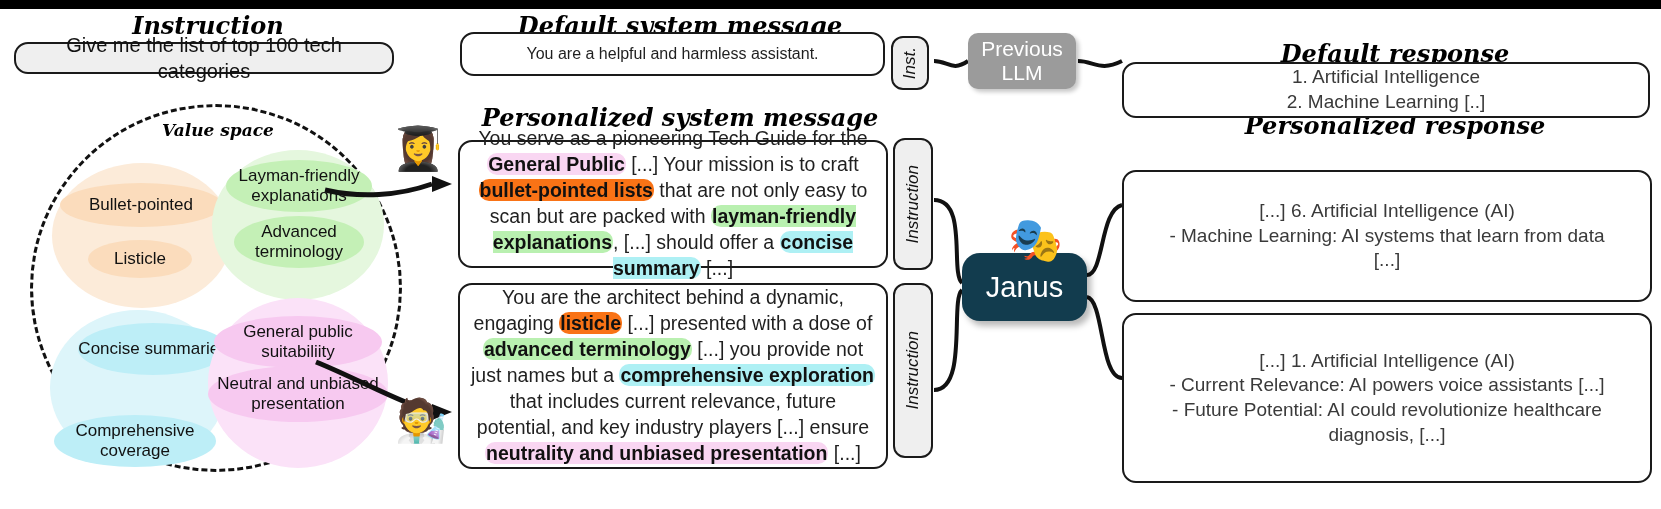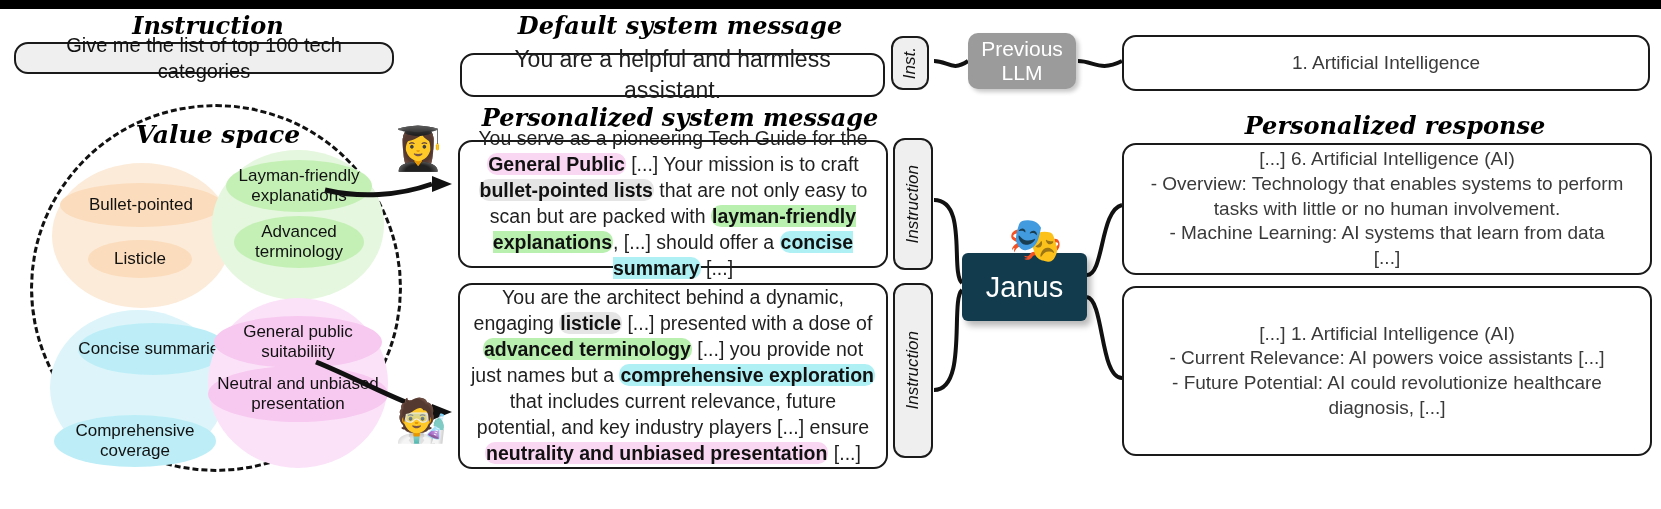--- a/index.html
+++ b/index.html
@@ -55,55 +55,55 @@
 
   
   .vspace { position:absolute; left:18px; top:98px; width:400px; height:375px; }
   .dcircle {
     position:absolute; left:12px; top:6px; width:372px; height:368px;
     border:3.5px dashed #111; border-radius:50%;
   }
   .vtitle {
     position:absolute; width:100%; top:22px; text-align:center;
     font-family:"DejaVu Serif", serif; font-weight:bold; font-style:italic;
-    font-size:25px; color:#000;
+    font-size:17px; color:#000;
   }
   .blob { position:absolute; border-radius:50%; }
   .sub  { position:absolute; border-radius:50%;
           display:flex; align-items:center; justify-content:center;
           text-align:center; font-size:17px; color:#111; line-height:1.15; }
 
   
   .prevllm {
     position:absolute; left:968px; top:33px; width:108px; height:56px;
     background:#9b9b9b; border-radius:10px; color:#fff;
     display:flex; align-items:center; justify-content:center; text-align:center;
     font-size:21px; line-height:1.15; z-index:6;
     box-shadow: 3px 3px 4px rgba(0,0,0,.22);
   }
   .janus {
     position:absolute; left:962px; top:253px; width:125px; height:68px;
-    background:#123c4e; border-radius:6px; color:#fff;
+    background:#123c4e; border-radius:18px; color:#fff;
     display:flex; align-items:center; justify-content:center;
     font-size:29px; z-index:7;
     box-shadow: 4px 5px 6px rgba(0,0,0,.28);
   }
   .masks { position:absolute; left:1008px; top:218px; font-size:44px; z-index:8;
            line-height:1; letter-spacing:-8px; }
   .avatar { position:absolute; font-size:42px; line-height:1; z-index:9; }
 
   
   mark { padding:0 1px; border-radius:10px; font-weight:bold; color:#111; }
   .hl-pink   { background:#f9d6f2; }
-  .hl-orange { background:#e5e5e5; }
+  .hl-orange { background:#f97316; }
   .hl-green  { background:#b9f0b0; }
   .hl-blue   { background:#aef0f4; }
 
   .sysmsg { font-size:19.5px; color:#1f1f1f; line-height:1.33; }
-  .resp   { font-size:19px; color:#3a3a3a; line-height:1.30; }
+  .resp   { font-size:19px; color:#3a3a3a; line-height:1.30;margin-top:27px; }
 
   svg.wires { position:absolute; left:0; top:0; width:1661px; height:509px; z-index:2; }
 </style>
 </head>
 <body>
 
 <div class="topbar"></div>
 
 <svg class="wires">
 
@@ -147,35 +147,36 @@
 
   <div class="blob" style="left:32px; top:212px; width:176px; height:155px; background:#ddf5fa;"></div>
   <div class="sub" style="left:60px; top:225px; width:150px; height:52px; background:#bdeef7;">Concise summaries</div>
   <div class="sub" style="left:36px; top:283px; width:162px; height:52px; background:#bdeef7;margin-top:34px;">Comprehensive coverage</div>
 
   <div class="blob" style="left:190px; top:200px; width:180px; height:170px; background:#fbe2f8;"></div>
   <div class="sub" style="left:196px; top:218px; width:168px; height:52px; background:#f7c9f0;">General public suitabiliity</div>
   <div class="sub" style="left:190px; top:268px; width:180px; height:56px; background:#f7c9f0;">Neutral and unbiased presentation</div>
 </div>
 
-<div class="rbox sysmsg" style="left:460px; top:53px; width:425px; height:44px; font-size:23px;">You are a helpful and harmless assistant.</div>
+<div class="rbox sysmsg" style="left:460px; top:32px; width:425px; height:44px; font-size:16px;">You are a helpful and harmless assistant.</div>
 <div class="vtab" style="left:891px; top:36px; width:38px; height:54px;">
   <span>Inst.</span>
 </div>
 
 <div class="prevllm">
   <div>
     <div>Previous</div>
     <div>LLM</div>
   </div>
 </div>
 
 <div class="rbox resp" style="left:1122px; top:35px; width:528px; height:56px;">
   <div style="width:100%;">
     <div>1. Artificial Intelligence</div>
+    <div>2. Machine Learning [..]</div>
   </div>
 </div>
 
 <div class="avatar" style="left:392px; top:128px;">👩‍🎓</div>
 <div class="avatar" style="left:395px; top:400px;">🧑‍🔬</div>
 
 <div class="rbox sysmsg" style="left:458px; top:140px; width:430px; height:128px;">
   <div style="width:100%;">You serve as a pioneering Tech Guide for the <mark class="hl-pink">General Public</mark> [...] Your mission is to craft <mark class="hl-orange">bullet-pointed lists</mark> that are not only easy to scan but are packed with <mark class="hl-green">layman-friendly explanations</mark>, [...] should offer a <mark class="hl-blue">concise summary</mark> [...]</div>
 </div>
 <div class="vtab" style="left:893px; top:138px; width:40px; height:132px;">
@@ -188,21 +189,20 @@
 <div class="vtab" style="left:893px; top:283px; width:40px; height:175px;">
   <span>Instruction</span>
 </div>
 
 <div class="masks">🎭</div>
 <div class="janus">Janus</div>
 
 <div class="rbox resp" style="left:1122px; top:143px; width:530px; height:132px;">
   <div style="width:100%;">
     <div>[...] 6. Artificial Intelligence (AI)</div>
-    <div>- Overview: Technology that enables systems to perform tasks with little or no human involvement.</div>
     <div>- Machine Learning: AI systems that learn from data</div>
     <div>[...]</div>
   </div>
 </div>
 
 <div class="rbox resp" style="left:1122px; top:286px; width:530px; height:170px;">
   <div style="width:100%;">
     <div>[...] 1. Artificial Intelligence (AI)</div>
     <div>- Current Relevance: AI powers voice assistants [...]</div>
     <div>- Future Potential: AI could revolutionize healthcare diagnosis, [...]</div>

